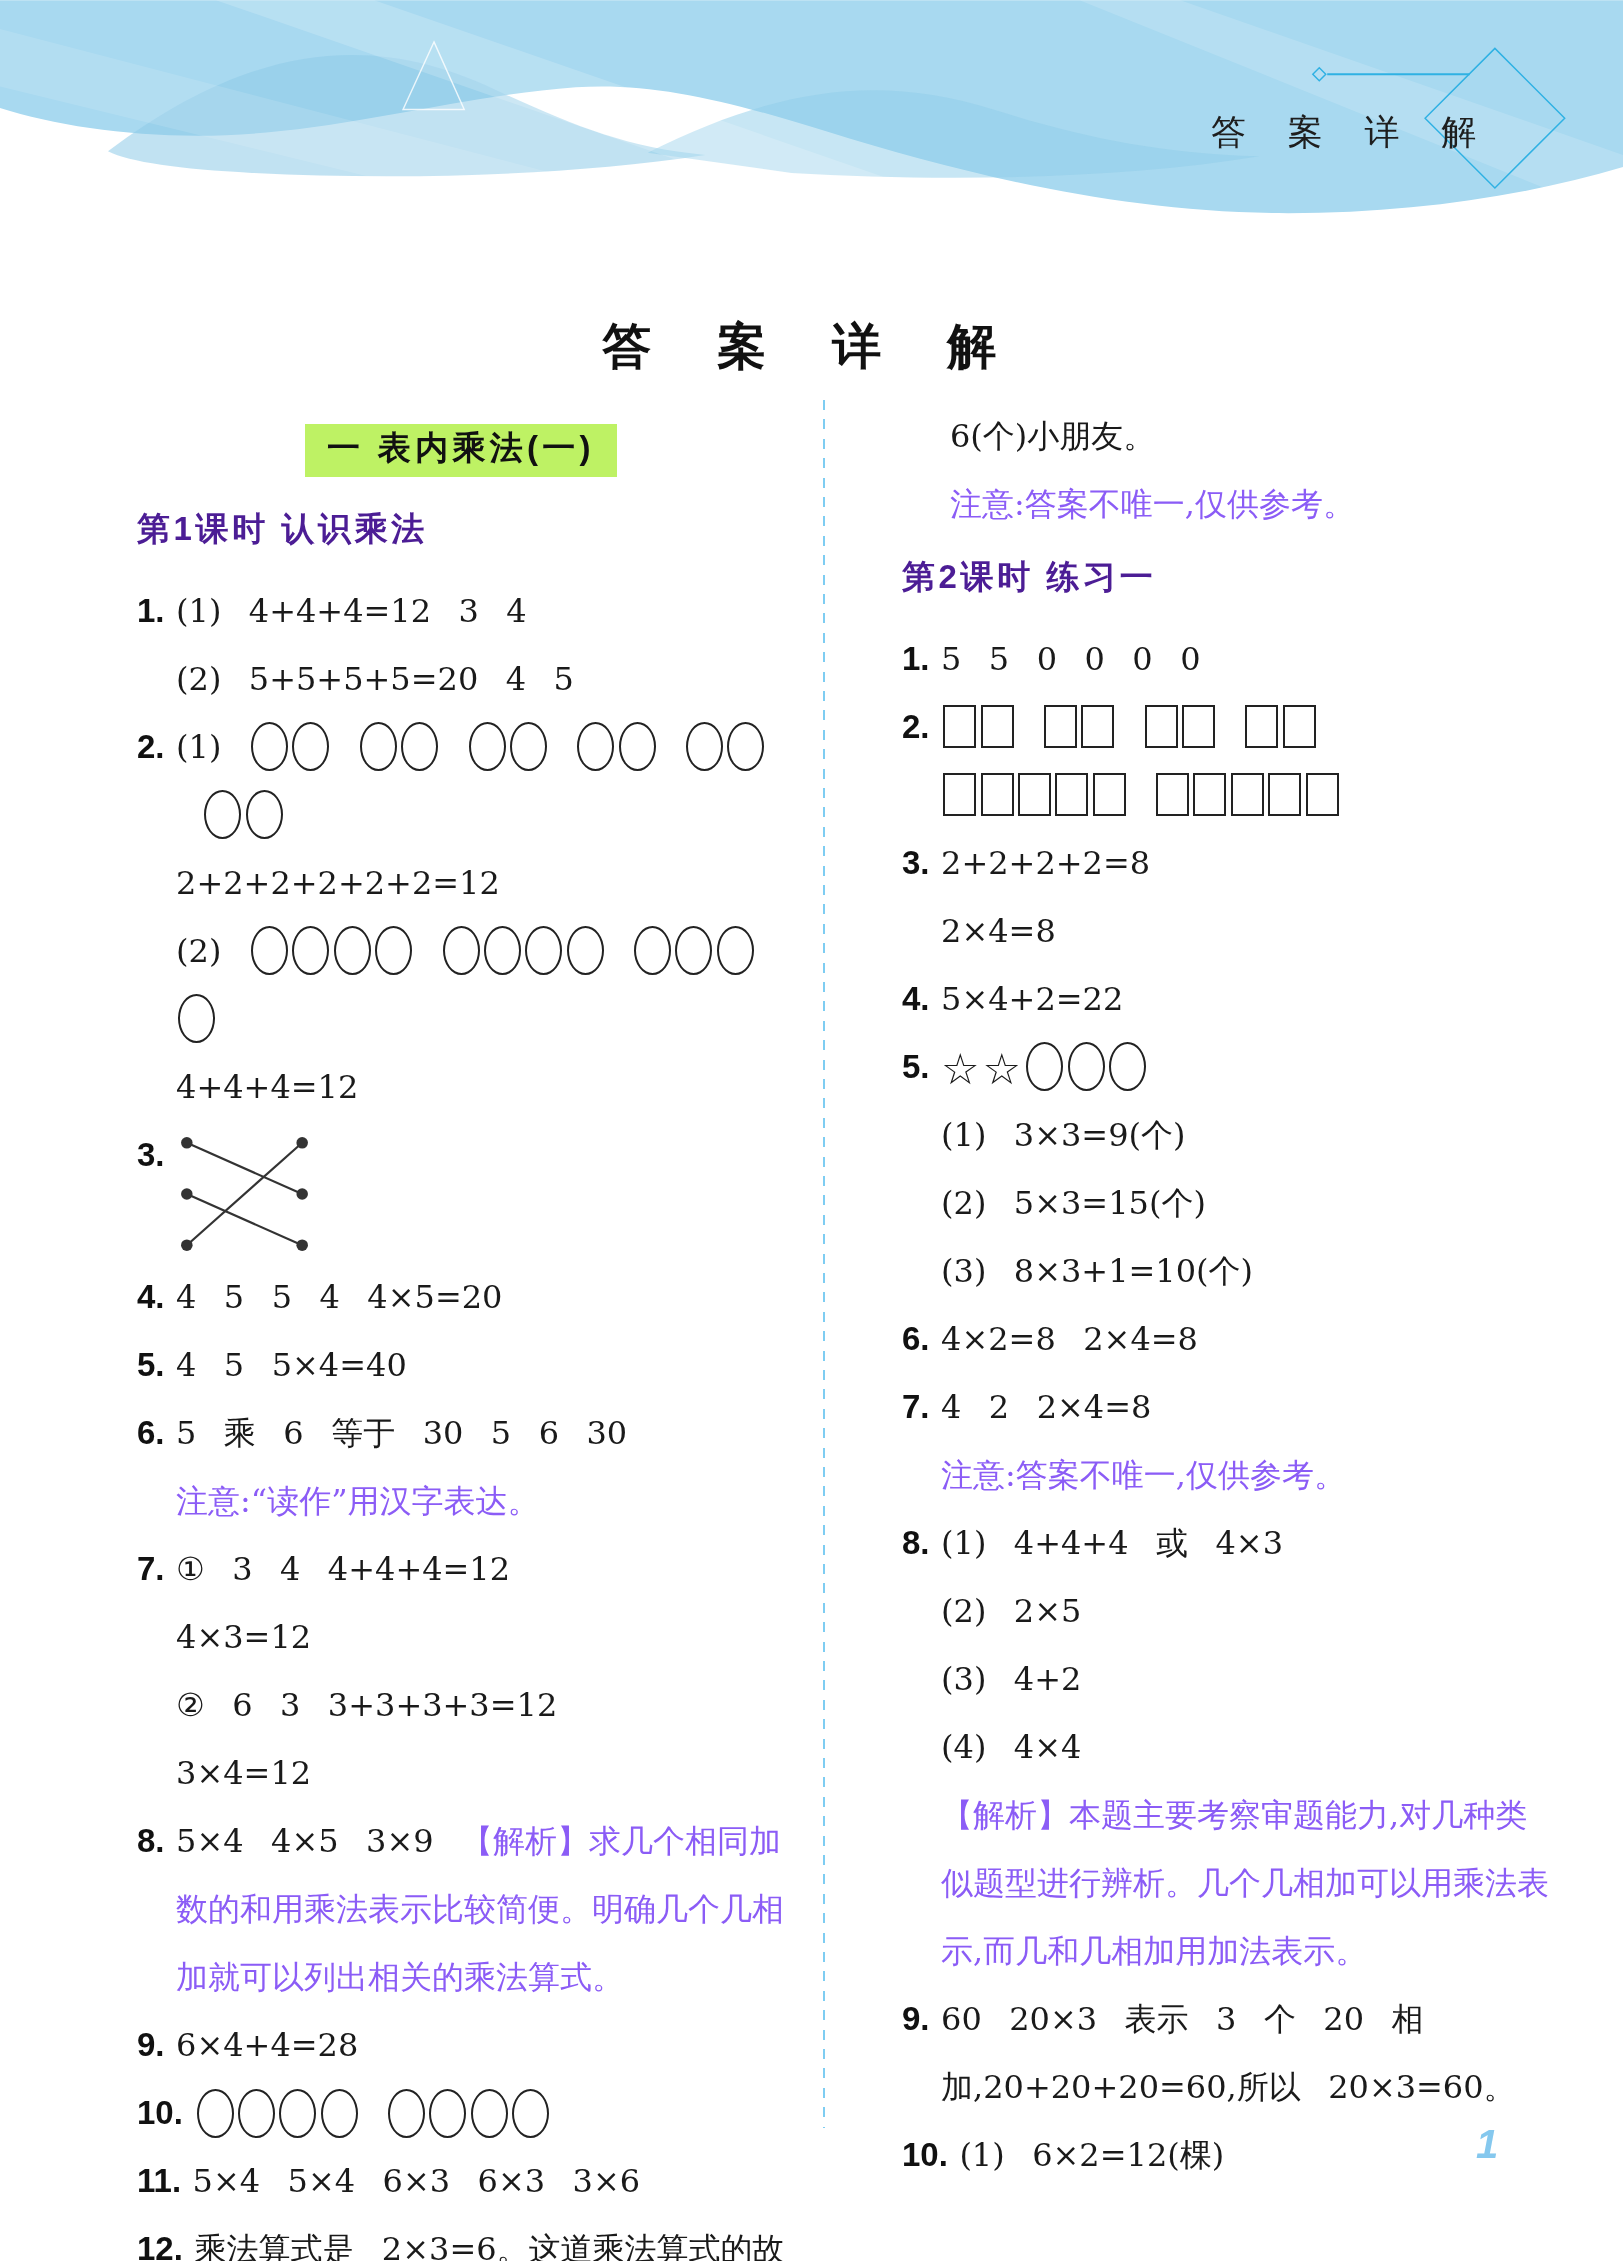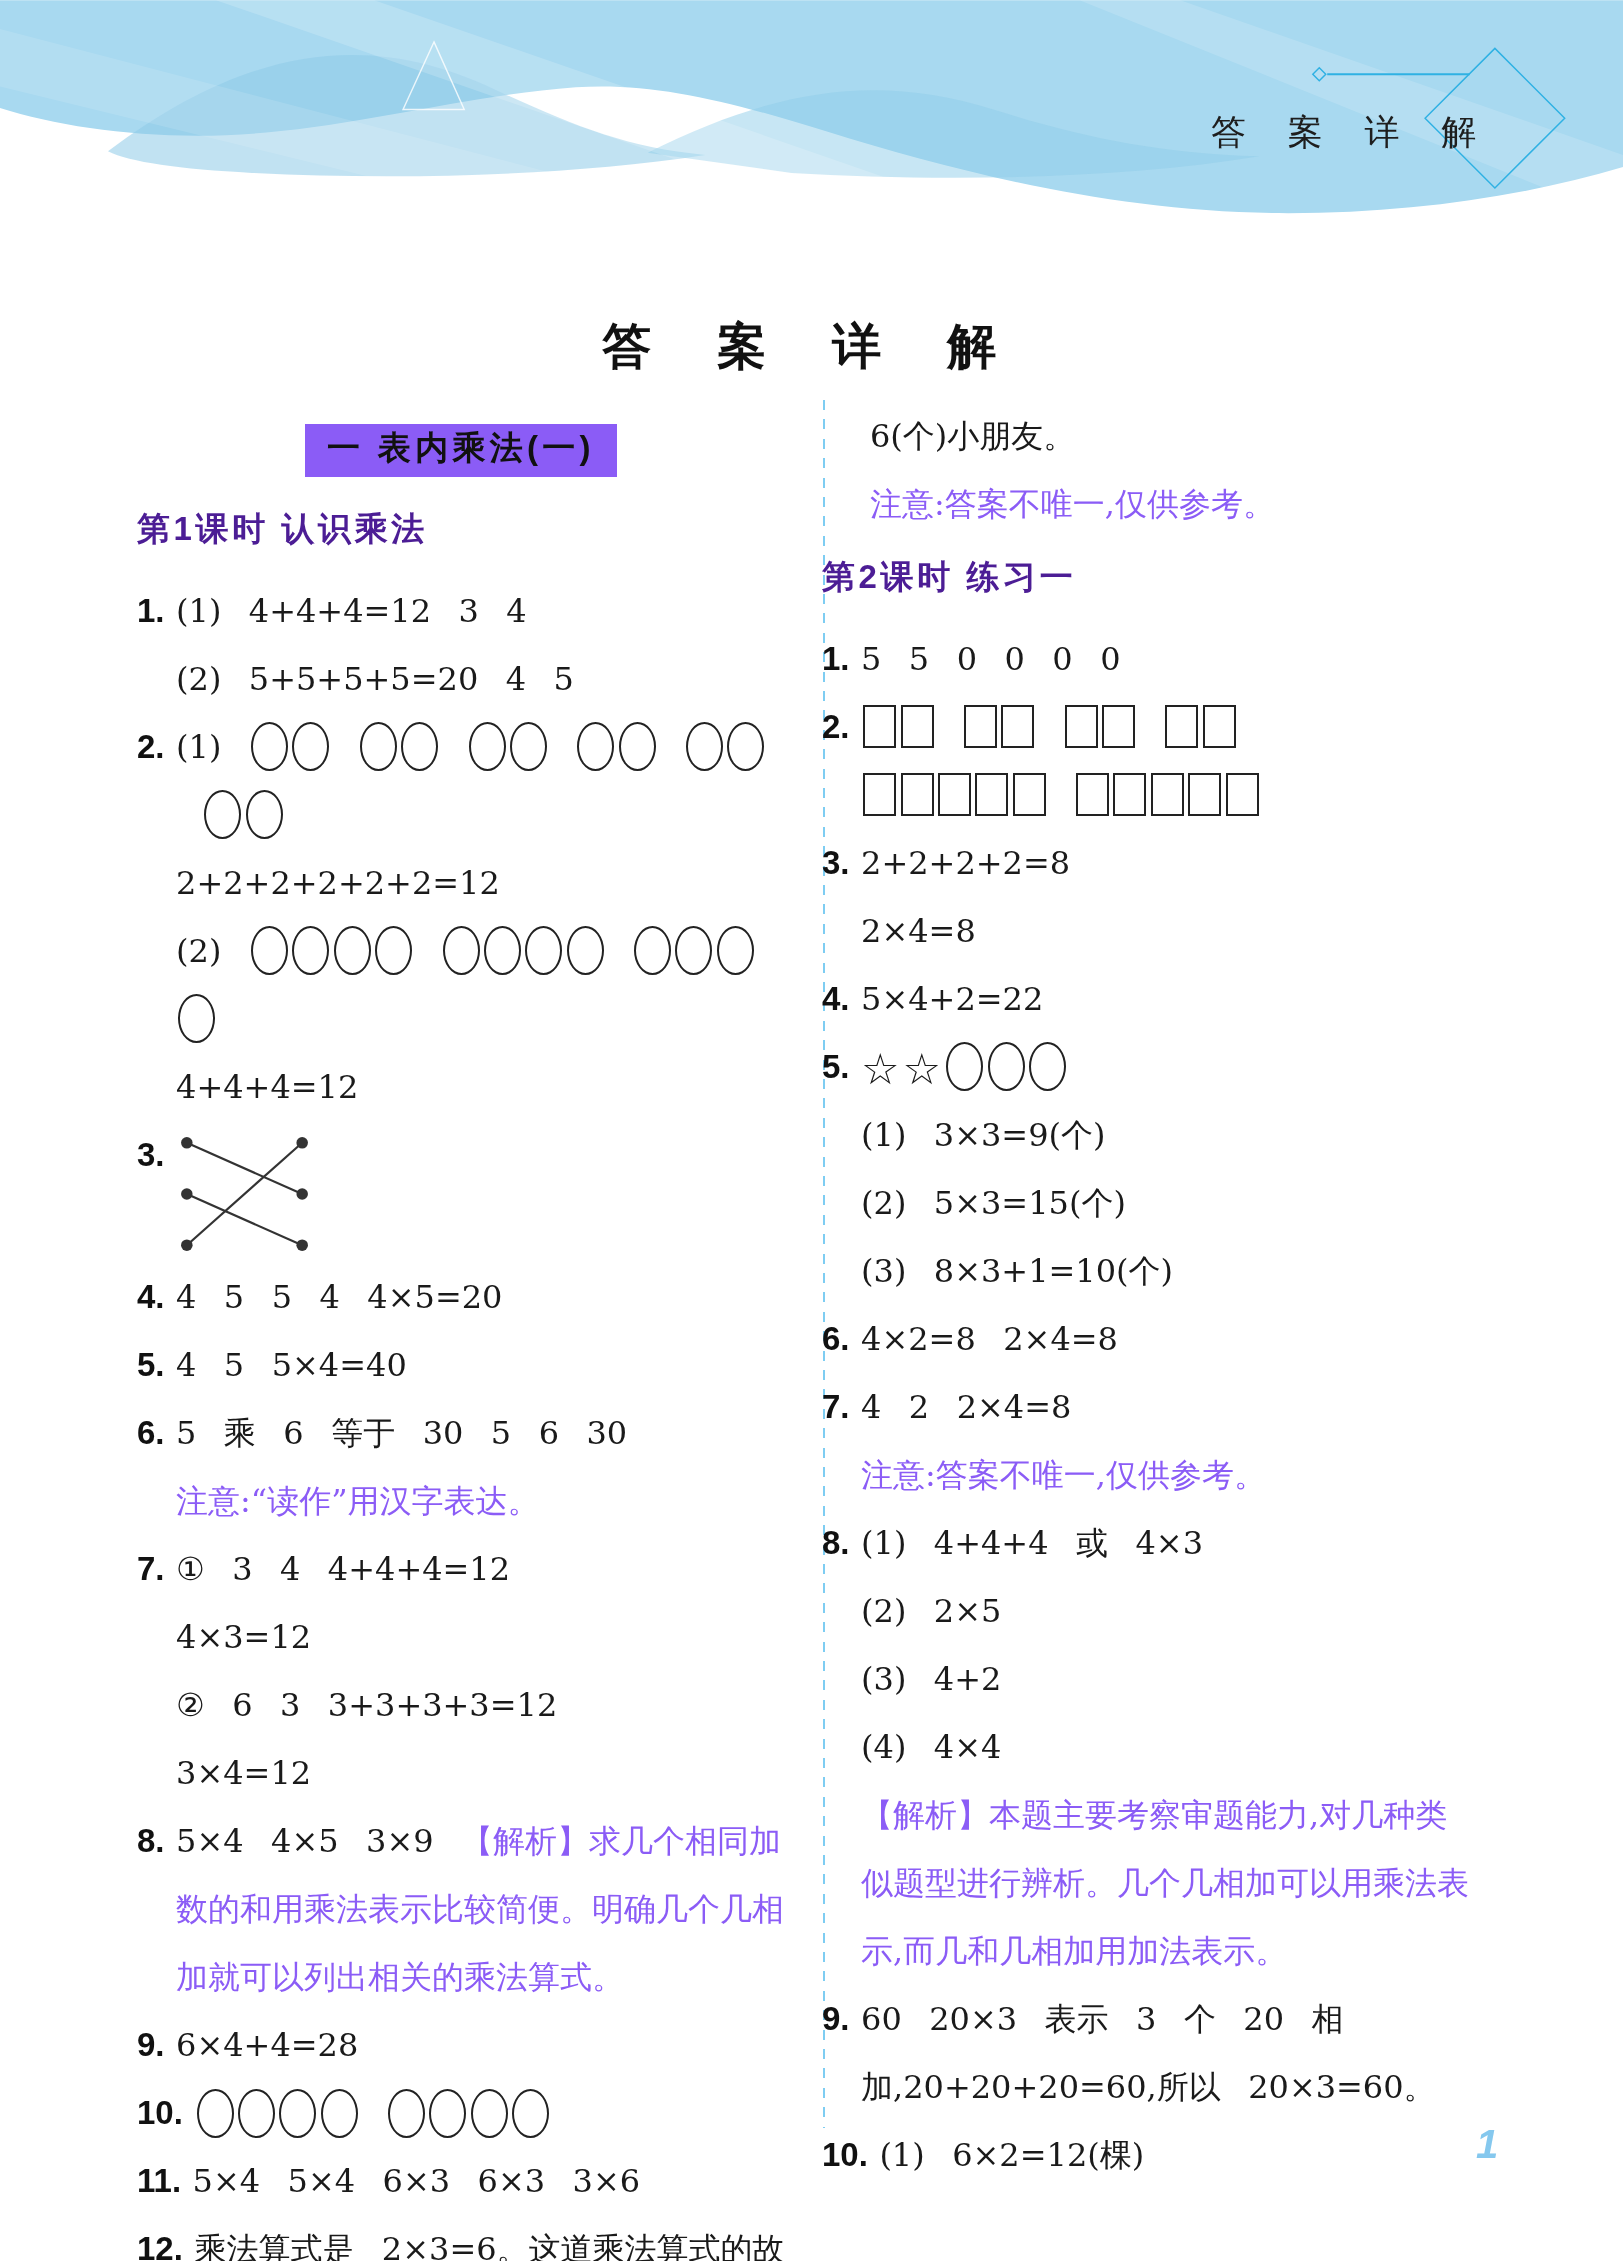--- a/index.html
+++ b/index.html
@@ -16,23 +16,23 @@
     position:absolute;top:314px;left:0;width:100%;text-align:center;
     font-size:49px;font-weight:bold;letter-spacing:24.5px;color:#111;
     font-family:"DejaVu Serif",serif;
   }
   .divider{
     position:absolute;left:823px;top:400px;width:2.2px;height:1728px;
     background:repeating-linear-gradient(to bottom,#7ecdf2 0 10px,transparent 10px 19.4px);
   }
   .col{position:absolute;top:402px;width:648px;}
   .col-left{left:137px;}
-  .col-right{left:822px;}
+  .col-right{left:902px;}
   .section-box{
-    width:fit-content;margin:21.6px auto 30px;background:#8b5cf6;padding:2.9px 21.6px 5.8px;
+    width:fit-content;margin:21.6px auto 30px;background:#bef264;padding:2.9px 21.6px 5.8px;
     font-family:"Liberation Sans","DejaVu Sans",sans-serif;font-weight:bold;
     font-size:33px;letter-spacing:4.3px;color:#111;white-space:nowrap;
   }
   .lesson-title{
     text-align:left;color:#4c1d95;font-weight:bold;font-size:33px;
     font-family:"Liberation Sans","DejaVu Sans",sans-serif;letter-spacing:3.6px;
     margin:17.3px 0 24.5px;
   }
   .item{display:flex;align-items:flex-start;}
   .item .num{

